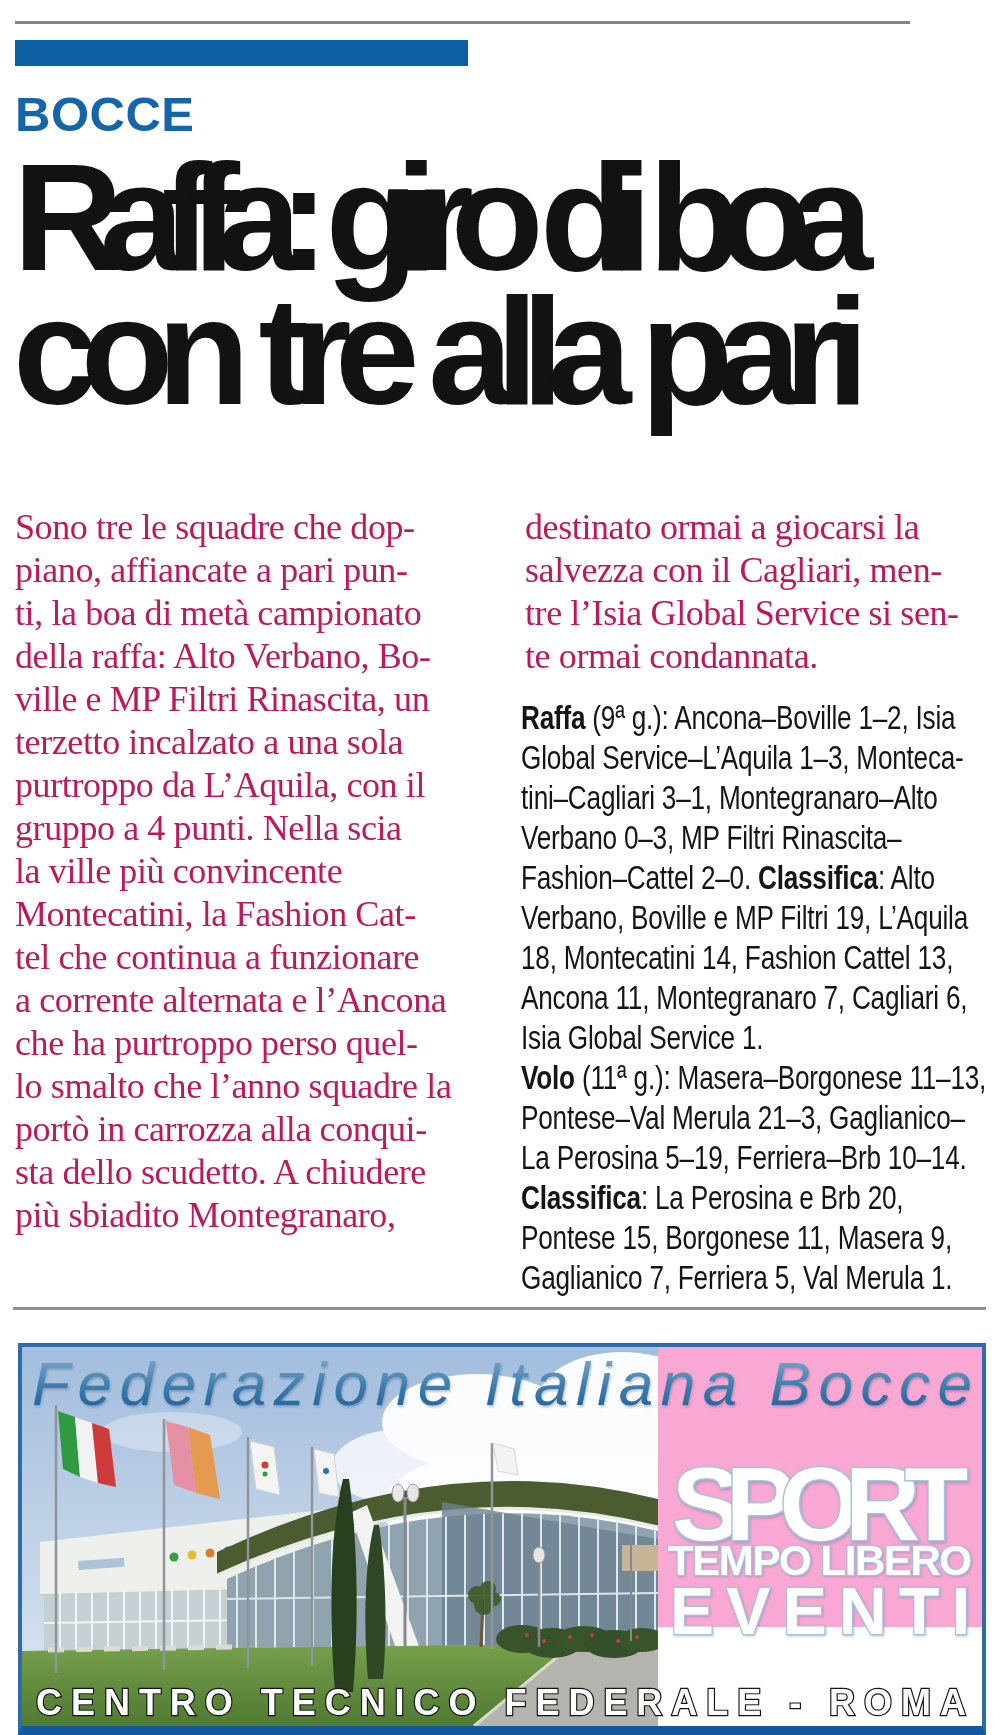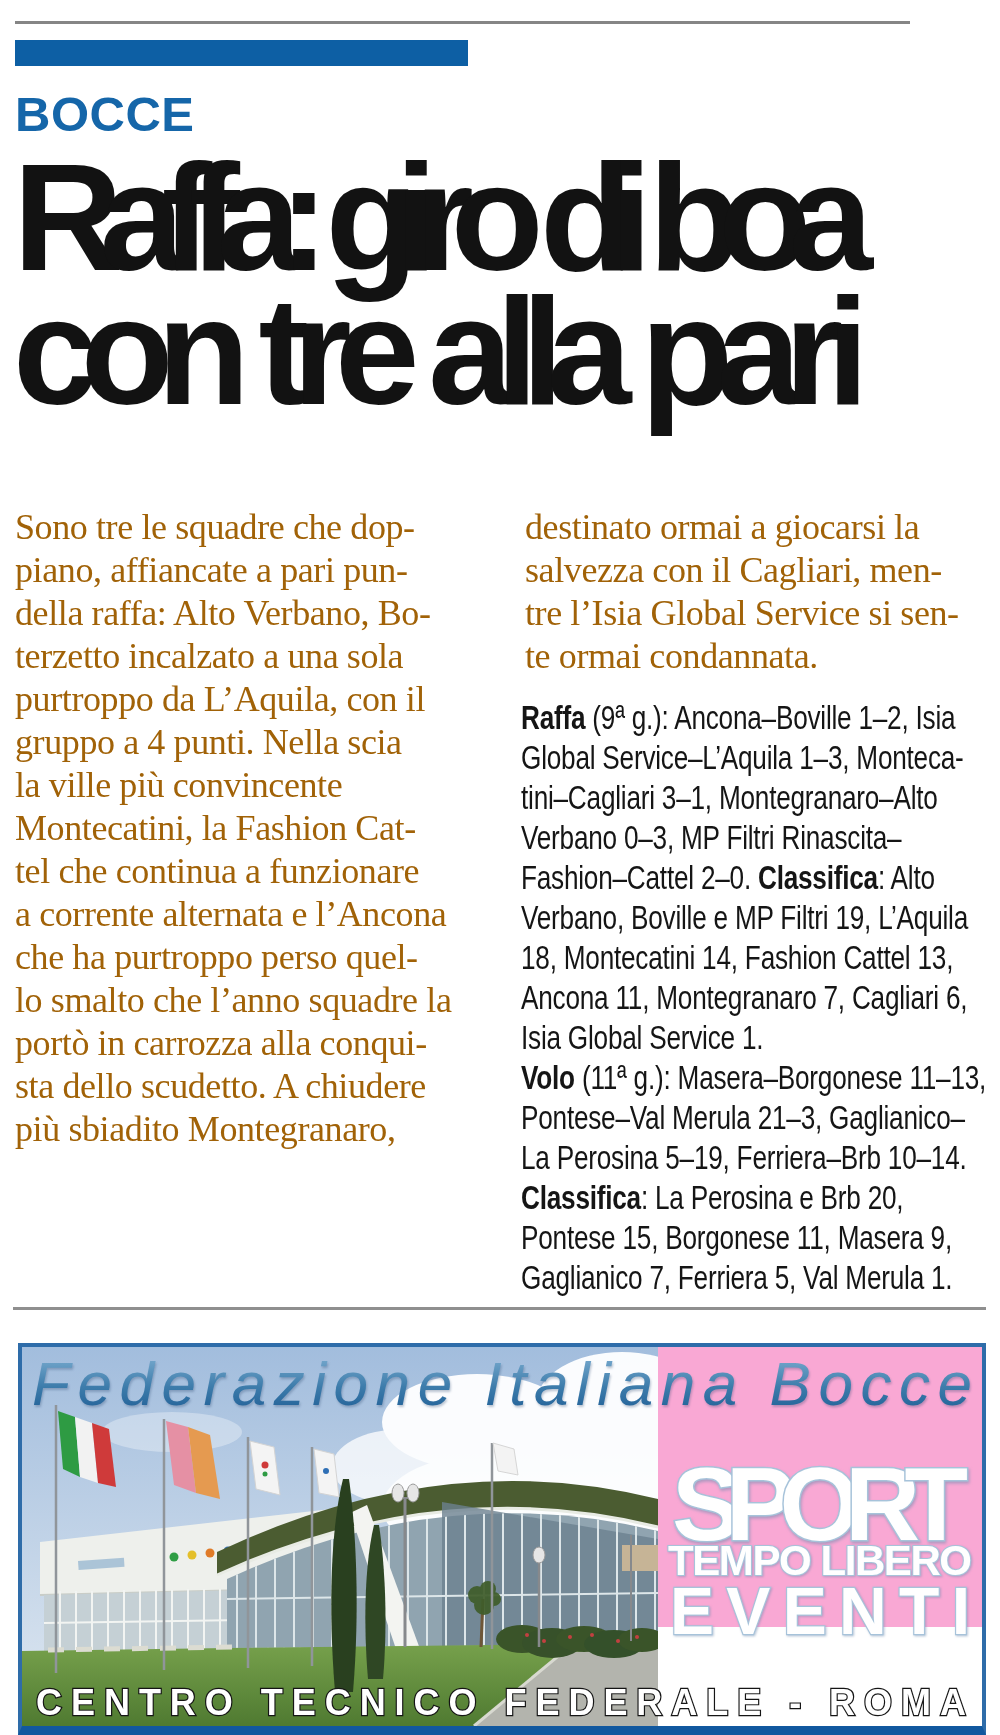--- a/index.html
+++ b/index.html
@@ -6,21 +6,21 @@
   #page{position:relative;width:1000px;height:1735px;background:#ffffff;overflow:hidden;
         font-family:"Liberation Sans",sans-serif;padding-left:48px;}
   .rule{position:absolute;background:#858585;height:3px;}
   #rule-top{left:15px;top:21px;width:895px;}
   #rule-mid{left:13px;top:1307px;width:973px;background:#8f8f8f;}
   #kicker-bar{position:absolute;left:15px;top:40px;width:453px;height:26px;background:#0d5fa4;}
   #kicker{position:absolute;left:15px;top:92px;font-size:49px;line-height:44px;font-weight:bold;
           color:#1566a9;letter-spacing:.5px;}
   #headline-svg{position:absolute;left:0;top:140px;}
   .serifcol{position:absolute;font-family:"Liberation Serif",serif;font-size:36px;line-height:43px;
-            color:#a16207;white-space:nowrap;letter-spacing:-0.4px;}
+            color:#be185d;white-space:nowrap;letter-spacing:-0.4px;}
   #col-left{left:15px;top:506px;width:470px;}
   #col-right{left:525px;top:506px;width:450px;}
   #stats{position:absolute;left:521px;top:697px;width:585px;transform:scaleX(.77);
          transform-origin:0 0;font-size:34px;line-height:40px;color:#151515;white-space:nowrap;
          font-family:"Liberation Sans",sans-serif;letter-spacing:-0.3px;}
   #stats b{font-weight:700;}
   #ad{position:absolute;left:18px;top:1343px;width:968px;height:392px;box-sizing:border-box;
       border:4px solid #2e6ca9;border-bottom:9px solid #11589f;background:#ffffff;}
   #ad-inner{position:relative;width:960px;height:379px;overflow:hidden;}
   #photo{position:absolute;left:0;top:0;width:636px;height:379px;}
@@ -40,21 +40,23 @@
   <div id="kicker">BOCCE</div>
 
   <svg id="headline-svg" width="1000" height="300">
     <text x="13" y="130" font-size="152" font-weight="bold" fill="#121212" textLength="860" lengthAdjust="spellingAndGlyphs">Raffa: giro di boa</text>
     <text x="13" y="264" font-size="152" font-weight="bold" fill="#121212" textLength="856" lengthAdjust="spellingAndGlyphs">con tre alla pari</text>
   </svg>
 
   <div id="col-left" class="serifcol">
     <div>Sono tre le squadre che dop-</div>
     <div>piano, affiancate a pari pun-</div>
+    <div>ti, la boa di metà campionato</div>
     <div>della raffa: Alto Verbano, Bo-</div>
+    <div>ville e MP Filtri Rinascita, un</div>
     <div>terzetto incalzato a una sola</div>
     <div>purtroppo da L’Aquila, con il</div>
     <div>gruppo a 4 punti. Nella scia</div>
     <div>la ville più convincente</div>
     <div>Montecatini, la Fashion Cat-</div>
     <div>tel che continua a funzionare</div>
     <div>a corrente alternata e l’Ancona</div>
     <div>che ha purtroppo perso quel-</div>
     <div>lo smalto che l’anno squadre la</div>
     <div>portò in carrozza alla conqui-</div>

